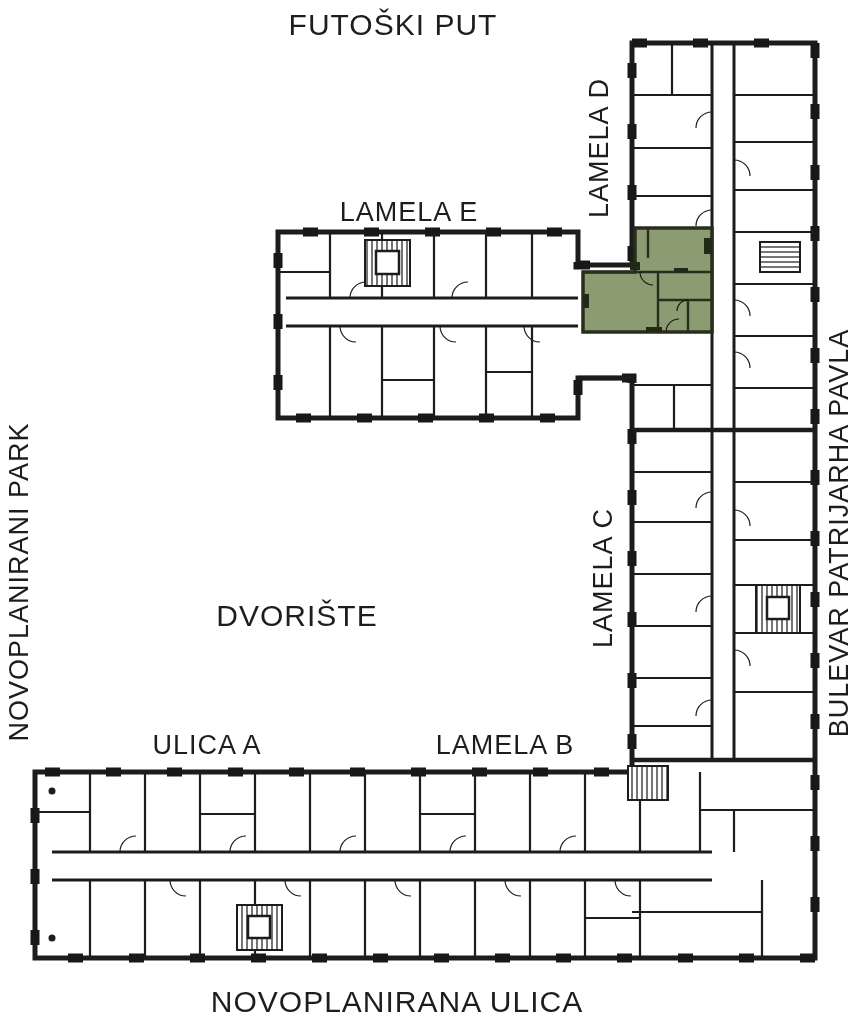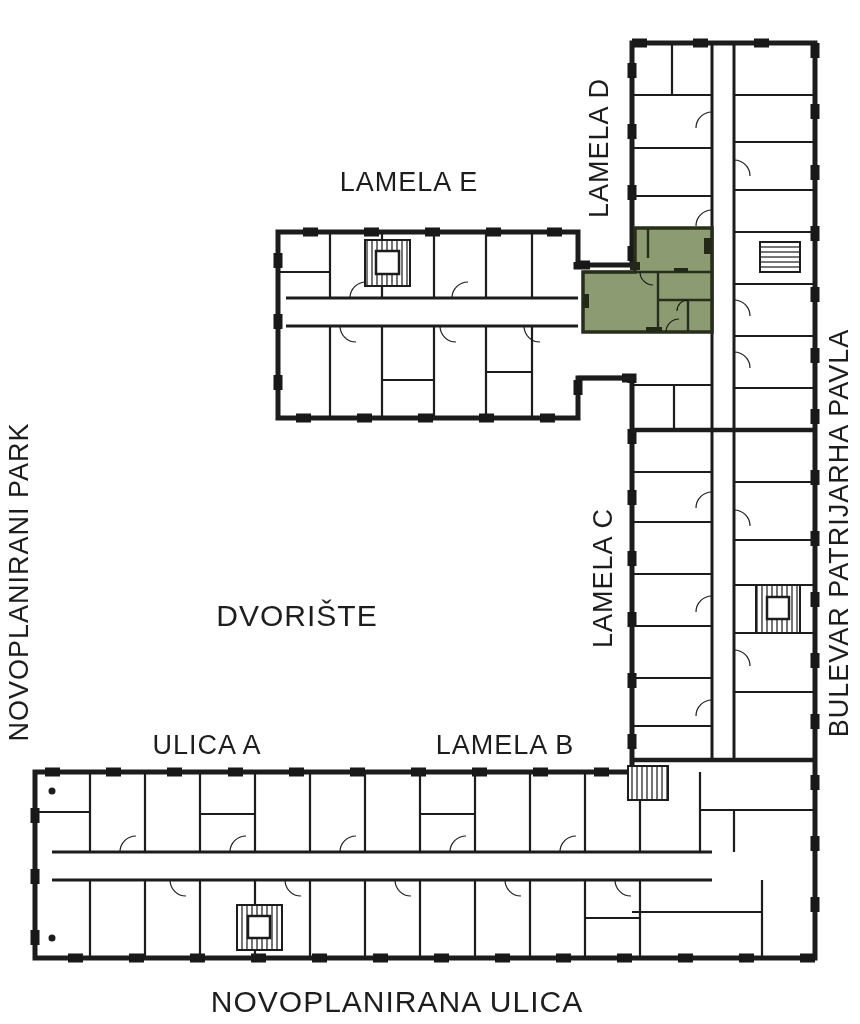--- a/index.html
+++ b/index.html
@@ -89,22 +89,23 @@
     <circle cx="52" cy="938" r="3.5" fill="#1c1c1c"></circle>
 
     <g>
       <path d="M635,228 H712 V332 H583 V272 H635 Z" stroke="#272e1b" stroke-width="3.5" fill="#8c9b72"></path>
       <path fill="none" stroke="#272e1b" stroke-width="2.4" d="M583,272 H712 M658,272 V332 M658,300 H712 M688,300 V332 M648,228 V258"></path>
       <path fill="none" stroke="#14180f" stroke-width="1.1" d="M640,272 a13,13 0 0 0 13,13 M666,332 a13,13 0 0 1 13,-13 M688,300 a11,11 0 0 0 -11,11"></path>
       <path fill="#232919" stroke="none" d="M583,294 h6 v14 h-6 Z M704,238 h8 v16 h-8 Z M646,327 h16 v5 h-16 Z M674,268 h14 v4 h-14 Z M630,262 h10 v8 h-10 Z"></path>
     </g>
   </svg>
 
+  <div class="lbl big" style="left:393px;top:25px;">FUTOŠKI PUT</div>
 
-  <div class="lbl" style="left:409px;top:182px;text-align:center;">LAMELA E</div>
+  <div class="lbl" style="left:409px;top:212px;text-align:center;">LAMELA E</div>
 
   <div class="lbl vert" style="left:599px;top:148px;">LAMELA D</div>
 
   <div class="lbl vert" style="left:603px;top:578px;">LAMELA C</div>
 
   <div class="lbl vert" style="left:19px;top:582px;">NOVOPLANIRANI PARK</div>
 
   <div class="lbl vert" style="left:839px;top:533px;">BULEVAR PATRIJARHA PAVLA</div>
 
   <div class="lbl big" style="left:297px;top:616px;">DVORIŠTE</div>

